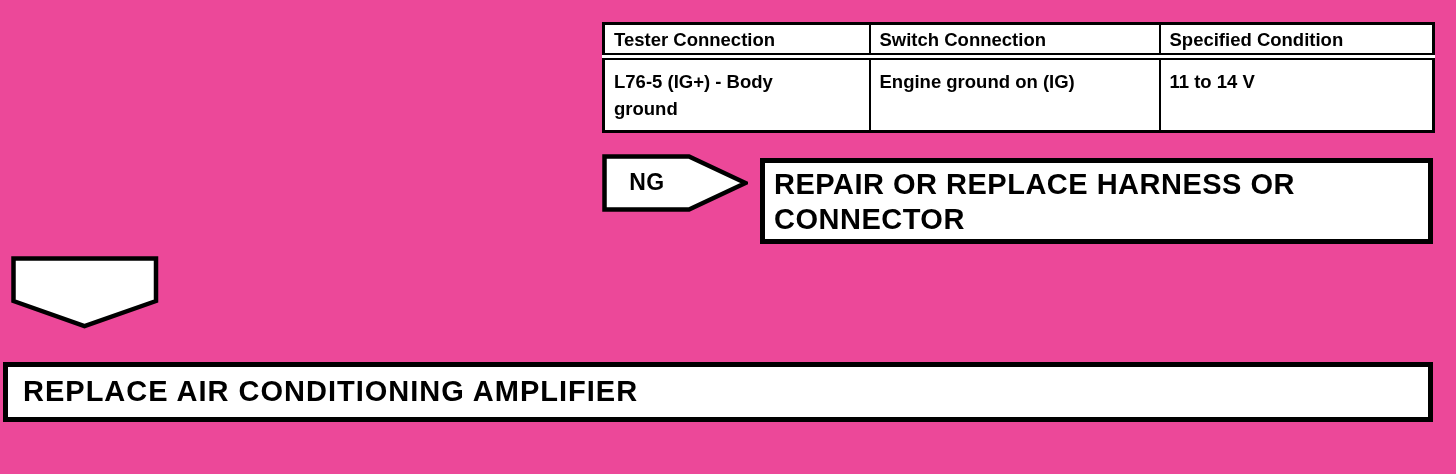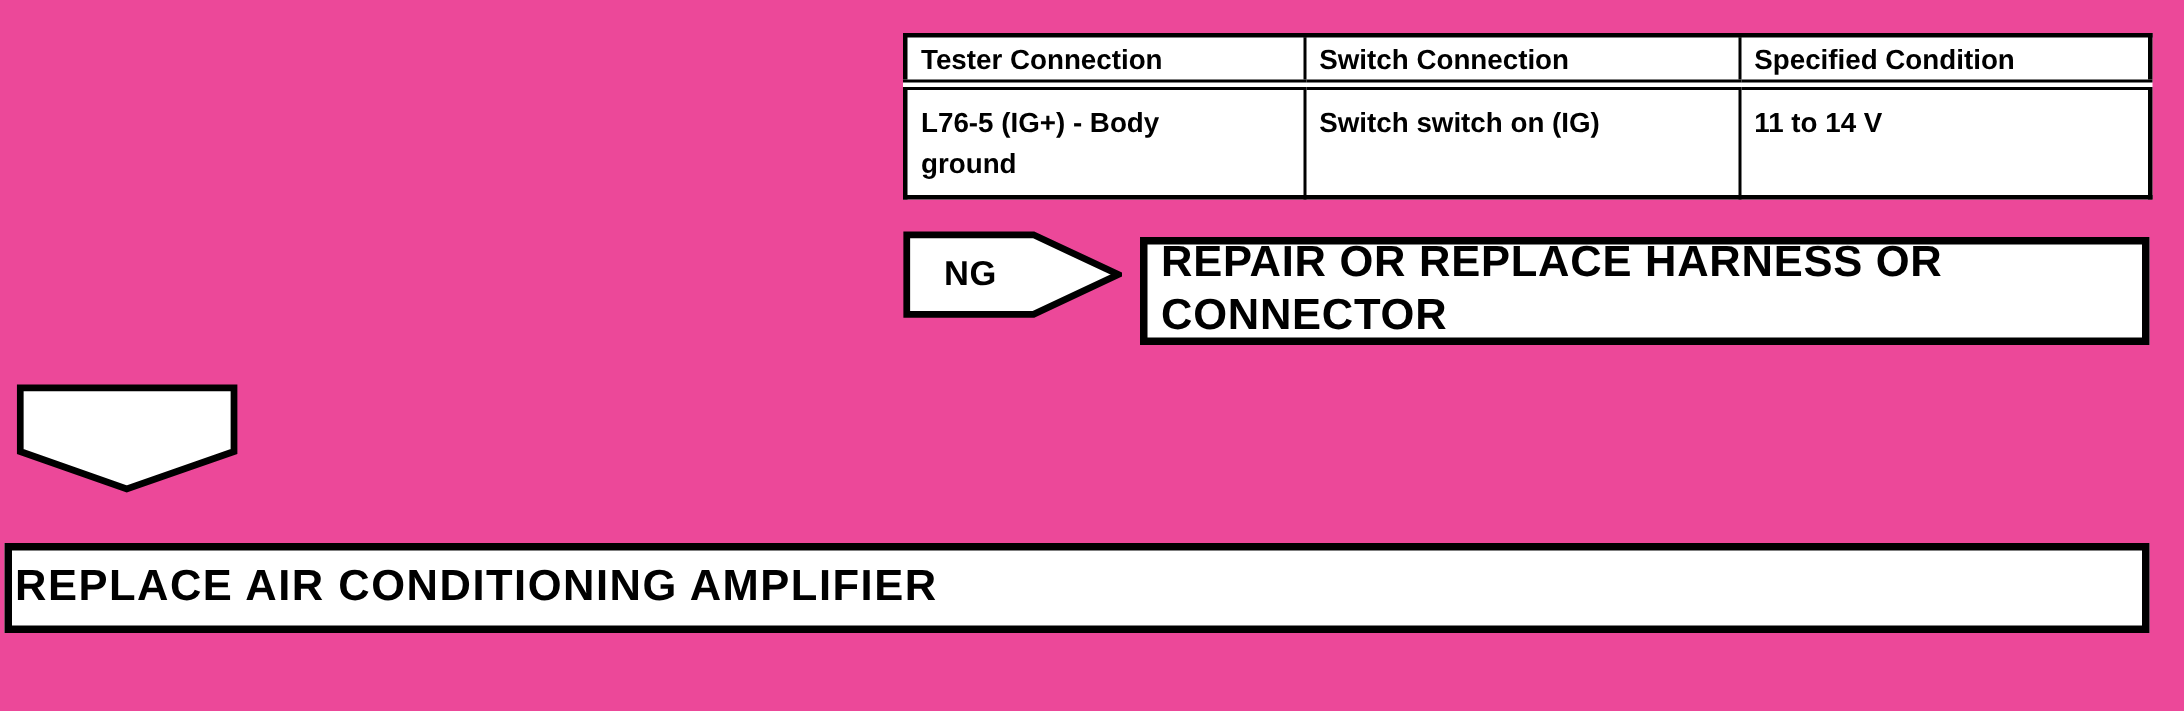--- a/index.html
+++ b/index.html
@@ -71,27 +71,27 @@
     display: flex;
     align-items: center;
     font-weight: bold;
     font-size: 29px;
     letter-spacing: 0.5px;
     line-height: 35px;
     white-space: pre-line;
   }
   .ng-action {
     left: 760px; top: 158px;
-    width: 673px; height: 72px;
-    padding-left: 9px; padding-bottom: 2px;
+    width: 673px; height: 86px;
+    padding-left: 9px; padding-bottom: 2px; align-items: flex-end;
   }
   .ok-action {
     left: 3px; top: 362px;
     width: 1430px; height: 60px;
-    padding-left: 2px; padding-bottom: 2px;
+    padding-left: 15px; padding-bottom: 2px;
     letter-spacing: 1px;
   }
 </style>
 </head>
 <body>
 
 <div class="canvas">
 
   <table class="spec-table">
     <colgroup>
@@ -103,21 +103,21 @@
       <tr>
         <th>Tester Connection</th>
         <th>Switch Connection</th>
         <th>Specified Condition</th>
       </tr>
     </thead>
     <tbody>
       <tr>
         <td>L76-5 (IG+) - Body
 ground</td>
-        <td>Switch switch on (IG)</td>
+        <td>Engine ground on (IG)</td>
         <td>11 to 14 V</td>
       </tr>
     </tbody>
   </table>
 
   <div class="shape ng-shape">
     <svg width="146" height="58" viewBox="0 0 146 58">
       <polygon points="2.5,2.5 87,2.5 143.5,29 87,55.5 2.5,55.5" fill="#ffffff" stroke="#000000" stroke-width="4.5" stroke-linejoin="miter"></polygon>
     </svg>
     <span class="shape-label">NG</span>

